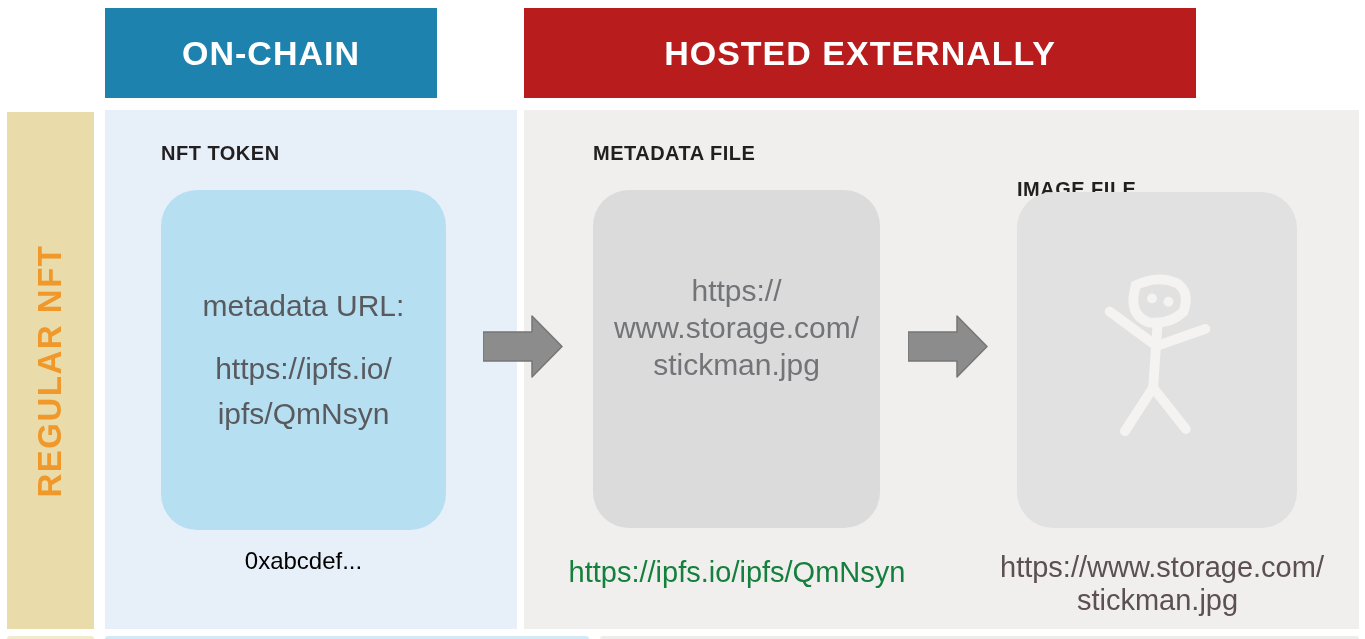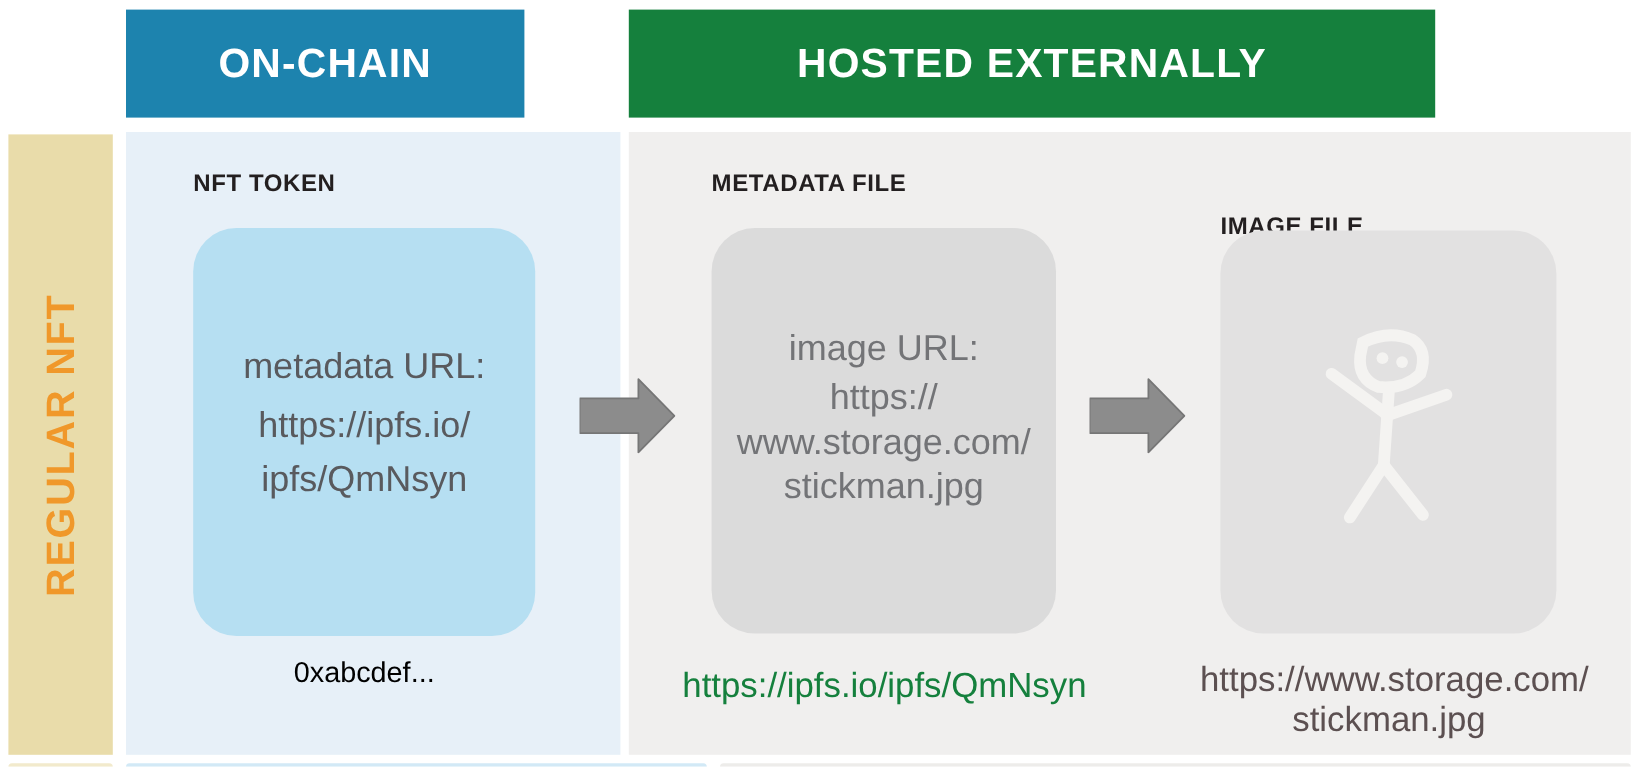--- a/index.html
+++ b/index.html
@@ -11,21 +11,21 @@
   }
   .abs { position: absolute; }
 
   
   .hdr {
     top: 8px; height: 90px;
     display: flex; align-items: center; justify-content: center;
     color: #ffffff; font-weight: bold; font-size: 34px; letter-spacing: 1px;
   }
   .hdr-blue { left: 105px; width: 332px; background: #1d83ae; }
-  .hdr-gray { left: 524px; width: 672px; background: #15803d; }
+  .hdr-gray { left: 524px; width: 672px; background: #b91c1c; }
 
   
   .col { top: 110px; height: 519px; }
   .col-blue { left: 105px; width: 412px; background: #e7f0f8; }
   .col-gray { left: 524px; width: 835px; background: #f0efee; }
 
   
   .sidebar {
     left: 7px; top: 112px; width: 87px; height: 517px;
     background: #e9dcaa;
@@ -57,21 +57,21 @@
   .meta-box {
     left: 593px; top: 190px; width: 287px; height: 338px;
     background: #dbdbdb; padding-top: 82px;
     color: #737477; font-size: 30px; line-height: 37px;
   }
   .image-box {
     left: 1017px; top: 192px; width: 280px; height: 336px;
     background: #e2e1e1;
     display: flex; align-items: center; justify-content: center;
   }
-  .line-first { margin-bottom: 4px; }
+  .line-first { margin-bottom: 18px; }
 
   
   .caption { text-align: center; }
   .cap-token {
     left: 161px; width: 285px; top: 547px;
     color: #000000; font-size: 24px;
   }
   .cap-meta {
     left: 563px; width: 348px; top: 556px;
     color: #15803d; font-size: 29px;
@@ -116,21 +116,20 @@
   <div>ipfs/QmNsyn</div>
 </div>
 <div class="abs caption cap-token">0xabcdef...</div>
 
 <svg class="abs arrow arrow-1" viewBox="0 0 80 63">
   <polygon points="0,17 49,17 49,1 79,31.5 49,62 49,46 0,46" fill="#8c8c8c" stroke="#767676" stroke-width="1.5" stroke-linejoin="round"></polygon>
 </svg>
 
 <div class="abs box-title t-meta">METADATA FILE</div>
 <div class="abs bigbox meta-box">
-  <div class="line-first">image URL:</div>
   <div>https://</div>
   <div>www.storage.com/</div>
   <div>stickman.jpg</div>
 </div>
 <div class="abs caption cap-meta">https://ipfs.io/ipfs/QmNsyn</div>
 
 <svg class="abs arrow arrow-2" viewBox="0 0 80 63">
   <polygon points="0,17 49,17 49,1 79,31.5 49,62 49,46 0,46" fill="#8c8c8c" stroke="#767676" stroke-width="1.5" stroke-linejoin="round"></polygon>
 </svg>
 

